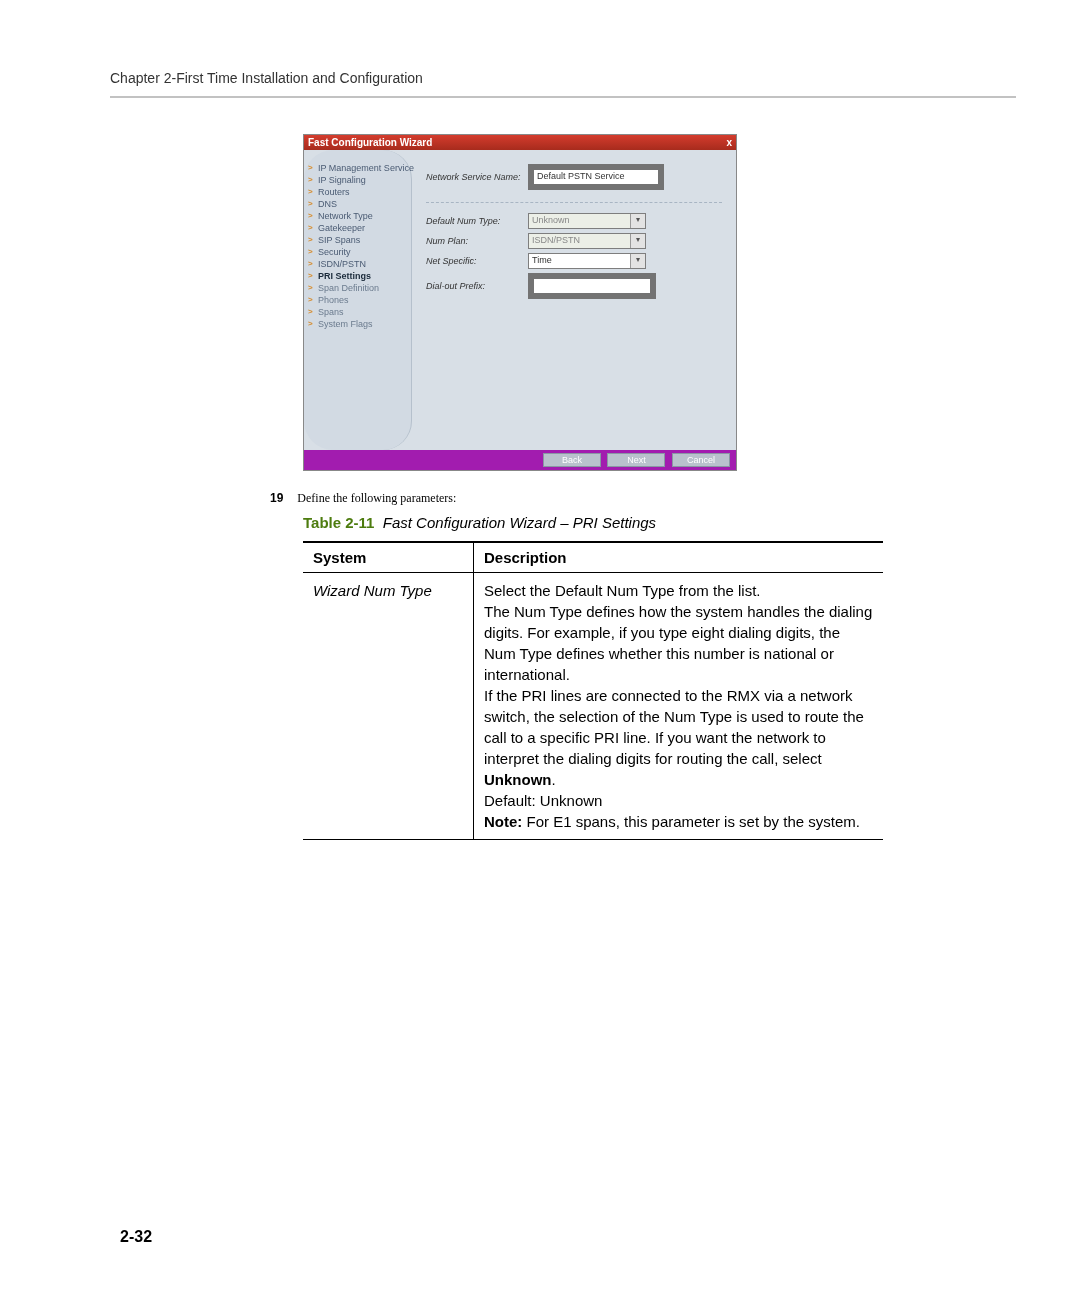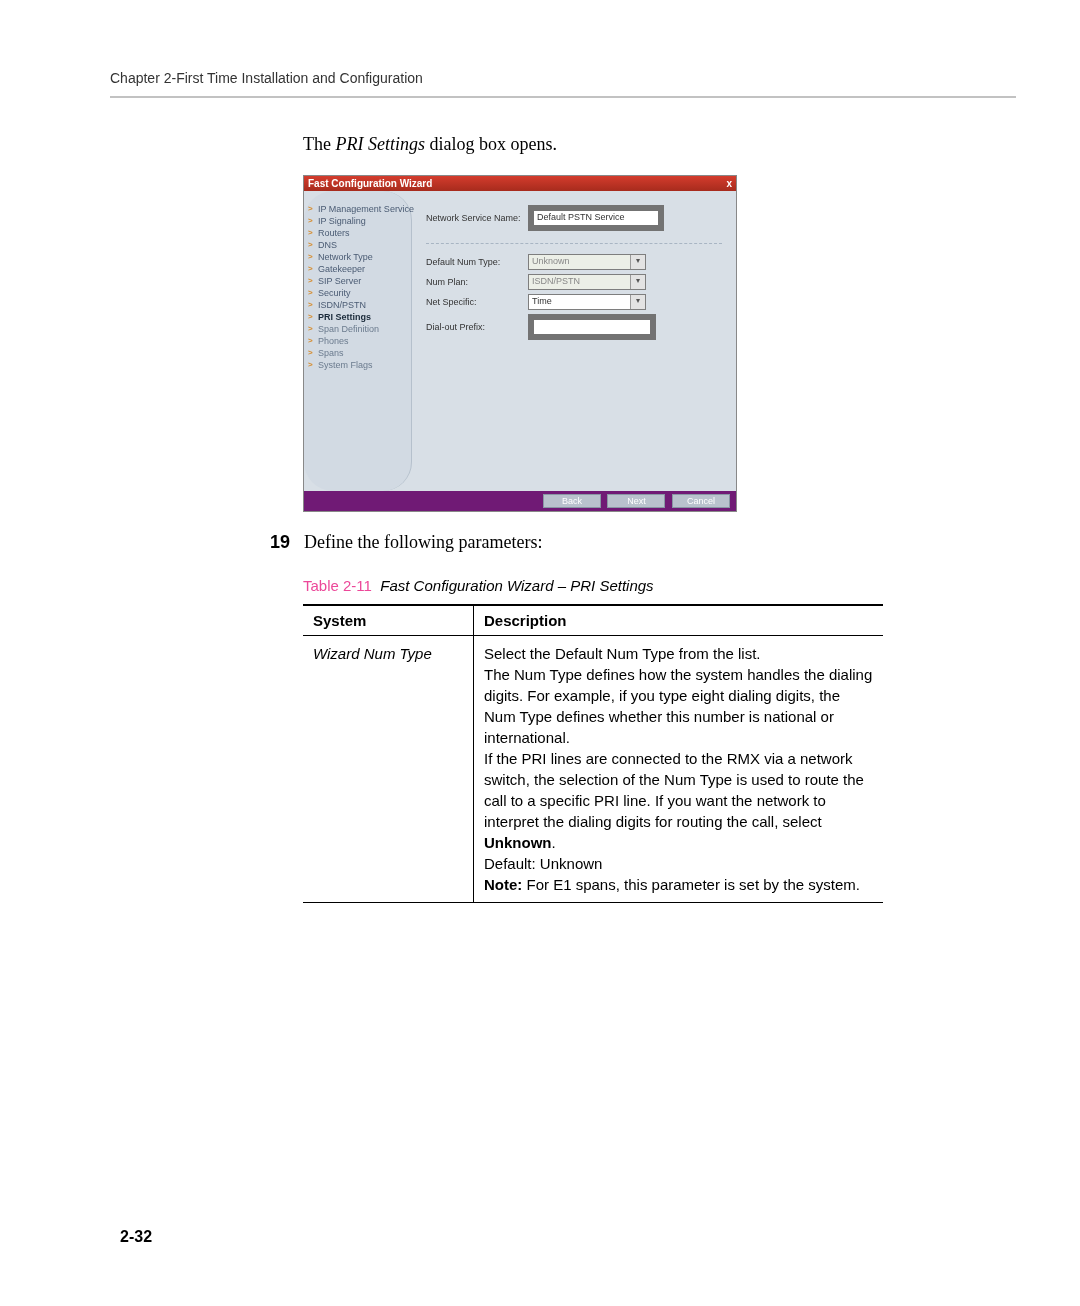--- a/index.html
+++ b/index.html
@@ -96,21 +96,21 @@
     flex: 1;
     padding: 14px 14px;
     box-sizing: border-box;
   }
   .form-row {
     display: flex;
     align-items: center;
     margin-bottom: 4px;
     font-size: 9px;
   }
-  .form-label { width: 102px; }
+  .form-label { width: 102px; font-style: italic; }
   .text-input {
     border: 6px solid #737373;
     background: #fff;
     font-size: 9px;
     padding: 1px 3px;
     width: 118px;
     height: 12px;
     box-sizing: content-box;
   }
   .select-box {
@@ -133,51 +133,51 @@
     text-align: center;
     font-size: 8px;
     color: #555;
     line-height: 12px;
   }
   .section-gap {
     border-top: 1px dashed #a8b5c3;
     margin: 12px 0 10px 0;
   }
   .dialog-footer {
-    background: #701a75;
+    background: #a21caf;
     text-align: right;
     padding: 3px 6px;
   }
   .dialog-btn {
     display: inline-block;
     background: #b9c2cd;
     border: 1px solid #8997a4;
     color: #fff;
     font-size: 9px;
     padding: 1px 0;
     width: 56px;
     text-align: center;
     margin-left: 4px;
   }
 
   .step-line {
-    font-size: 18px;
+    font-size: 12px;
     margin-left: 160px;
-    margin-bottom: 24px;
+    margin-bottom: 8px;
     font-family: "Palatino Linotype", Palatino, serif;
   }
   .step-line b { font-weight: bold; margin-right: 14px; font-family: Arial, sans-serif; }
 
   .table-caption {
     font-size: 15px;
     font-style: italic;
     margin-left: 193px;
     margin-bottom: 10px;
   }
-  .table-caption .caption-num { font-weight: normal; color: #ec4899; font-style: normal; }
+  .table-caption .caption-num { font-weight: bold; color: #4d7c0f; font-style: normal; }
 
   table.param-table {
     margin-left: 193px;
     width: 580px;
     border-collapse: collapse;
     font-size: 15px;
   }
   table.param-table th {
     text-align: left;
     border-top: 2px solid #000;
@@ -208,38 +208,35 @@
     margin-top: 32px;
   }
 </style>
 </head>
 <body>
 
 <div class="page">
   <div class="chapter-header">Chapter 2-First Time Installation and Configuration</div>
   <div class="hr"></div>
 
-  <div class="intro-line">
-    <span>The </span><span class="italic">PRI Settings</span><span> dialog box opens.</span>
-  </div>
 
   <div class="dialog-wrap">
     <div class="dialog-title">
       <span>Fast Configuration Wizard</span>
       <span class="dialog-close">x</span>
     </div>
     <div class="dialog-body">
       <div class="dialog-nav">
         <div class="visited">IP Management Service</div>
         <div class="visited">IP Signaling</div>
         <div class="visited">Routers</div>
         <div class="visited">DNS</div>
         <div class="visited">Network Type</div>
         <div class="visited">Gatekeeper</div>
-        <div class="visited">SIP Server</div>
+        <div class="visited">SIP Spans</div>
         <div class="visited">Security</div>
         <div class="visited">ISDN/PSTN</div>
         <div class="nav-active">PRI Settings</div>
         <div>Span Definition</div>
         <div>Phones</div>
         <div>Spans</div>
         <div>System Flags</div>
       </div>
       <div class="dialog-content">
         <div class="form-row">

